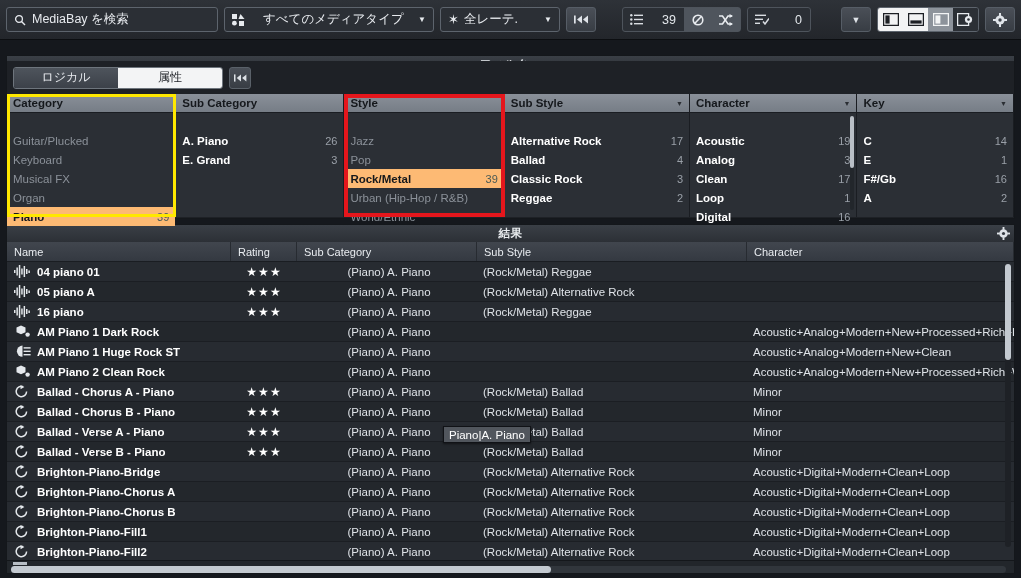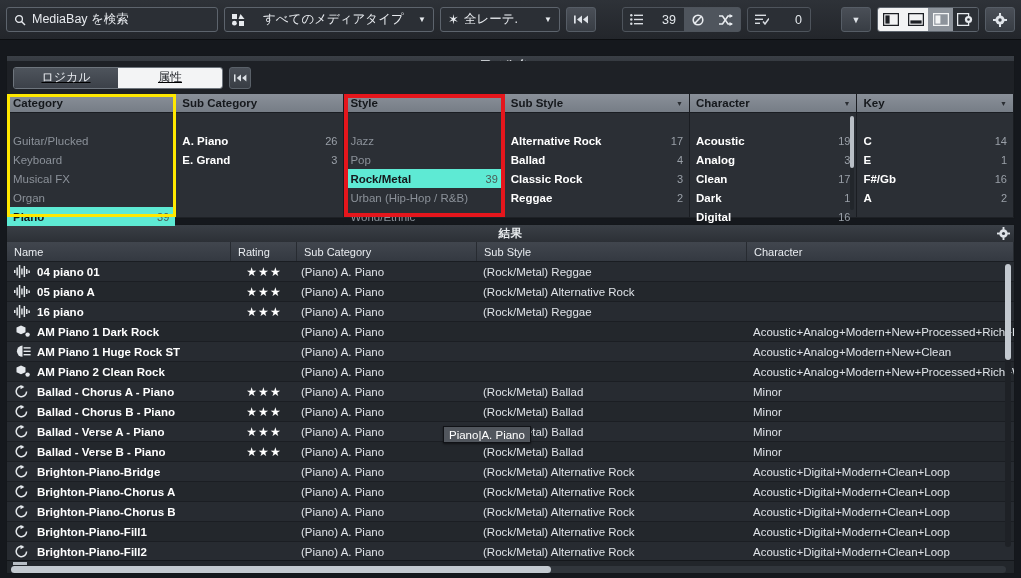--- a/index.html
+++ b/index.html
@@ -56,21 +56,21 @@
     display:flex; align-items:center; justify-content:center;
     letter-spacing:.5px;
   }
   #filterTitle{ top:43px;margin-top:12px; }
   #resultTitle{ top:224px; }
 
   .filter-body{
     position:absolute; left:6px; top:61px; width:1009px; height:158px;
     background:#1e2126; border:1px solid #14171b; border-top:none;
   }
-  .mode-row{ height:33px; display:flex; align-items:center; padding-left:6px; gap:6px;text-decoration:underline; }
+  .mode-row{ height:33px; display:flex; align-items:center; padding-left:6px; gap:6px; }
   .tabpair{ display:flex; height:22px; border:1px solid #6e757d; border-radius:3px; overflow:hidden; }
   .tabpair .t{
     width:104px; height:20px; display:flex; align-items:center; justify-content:center;
     font-size:12px; color:#e8ebef; background:linear-gradient(#4e545c,#3c4149);
   }
   .tabpair .t.active{ background:#f3f4f5; color:#1c1f24; }
   .rew{
     width:22px; height:22px; border:1px solid #5a6169; border-radius:3px;
     background:linear-gradient(#4a4f57,#383d44);
     display:flex; align-items:center; justify-content:center; color:#dde1e6; font-size:9px;
@@ -84,21 +84,21 @@
     display:flex; align-items:center; padding:0 6px; justify-content:space-between;
     border-bottom:1px solid #1a1d22;
   }
   .col-head .car{ font-size:7px; color:#2a2e33; }
   .col-list{ padding-top:18px; }
   .row{
     height:19px; display:flex; align-items:center; justify-content:space-between;
     padding:0 6px; font-size:11.5px; color:#fff; font-weight:bold;
   }
   .row.dim{ color:#8b9199; font-weight:normal; }
-  .row.sel{ background:#5eead4; color:#15181c; }
+  .row.sel{ background:#fdba74; color:#15181c; }
   .row.sel .cnt{ color:#4a5a54; }
   .cnt{ color:#9aa0a8; font-weight:normal; font-size:11px; }
   .hl-yellow{ outline:3px solid #ffe800; outline-offset:-3px; z-index:5; }
   .hl-red{ outline:4px solid #e5161c; outline-offset:-4px; z-index:5; }
   .mini-scroll{
     position:absolute; right:2px; top:22px; width:4px; height:94px;
     background:#22262b; border-radius:2px;
   }
   .mini-scroll i{ position:absolute; left:0; top:0; width:4px; height:52px; background:#b9bfc6; border-radius:2px; display:block; }
 
@@ -112,21 +112,21 @@
     font-size:11px; color:#e9ecf0; display:flex; align-items:center;
     padding-left:7px; border-right:1px solid #272b31; height:19px;
   }
   .res-rows{ position:relative; }
   .res-row{ height:20px; display:flex; align-items:center; border-bottom:1px solid #1b1e23; }
   .res-row:nth-child(odd){ background:#272b31; }
   .res-row:nth-child(even){ background:#23272c; }
   .c-icon{ width:30px; display:flex; align-items:center; justify-content:center; color:#e4e8ec; }
   .c-name{ width:194px; font-size:11.5px; font-weight:bold; color:#fff; overflow:hidden; white-space:nowrap; }
   .c-rate{ width:66px; text-align:center; font-size:12px; color:#fff; letter-spacing:1px; }
-  .c-sub{ width:180px; font-size:11.5px; color:#dfe3e8; padding-left:4px; }
+  .c-sub{ width:180px; font-size:11.5px; color:#dfe3e8; padding-left:4px;text-align:center; }
   .c-style{ width:270px; font-size:11.5px; color:#dfe3e8; padding-left:6px; }
   .c-char{ flex:1; font-size:11.5px; color:#dfe3e8; padding-left:6px; overflow:hidden; white-space:nowrap; }
 
   .tooltip{
     position:absolute; left:443px; top:426px; height:17px;
     background:#51565d; border:1px solid #101216;
     color:#fff; font-size:11.5px; display:flex; align-items:center;
     padding:0 5px; z-index:40; box-shadow:0 1px 2px rgba(0,0,0,.5);
   }
 
@@ -410,21 +410,21 @@
             </div>
             <div class="row">
               <span>Analog</span>
               <span class="cnt">3</span>
             </div>
             <div class="row">
               <span>Clean</span>
               <span class="cnt">17</span>
             </div>
             <div class="row">
-              <span>Dark</span>
+              <span>Loop</span>
               <span class="cnt">1</span>
             </div>
             <div class="row">
               <span>Digital</span>
               <span class="cnt">16</span>
             </div>
           </div>
           <div class="mini-scroll">
             <i></i>
           </div>

